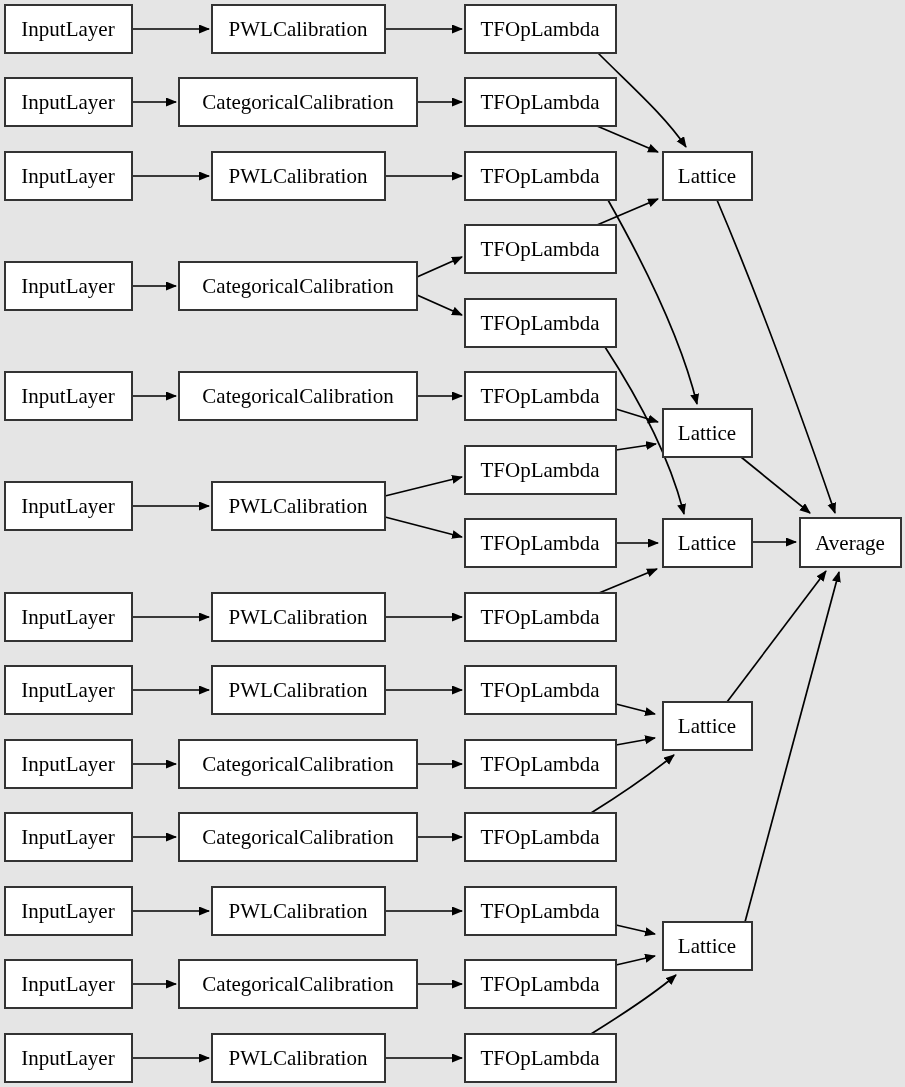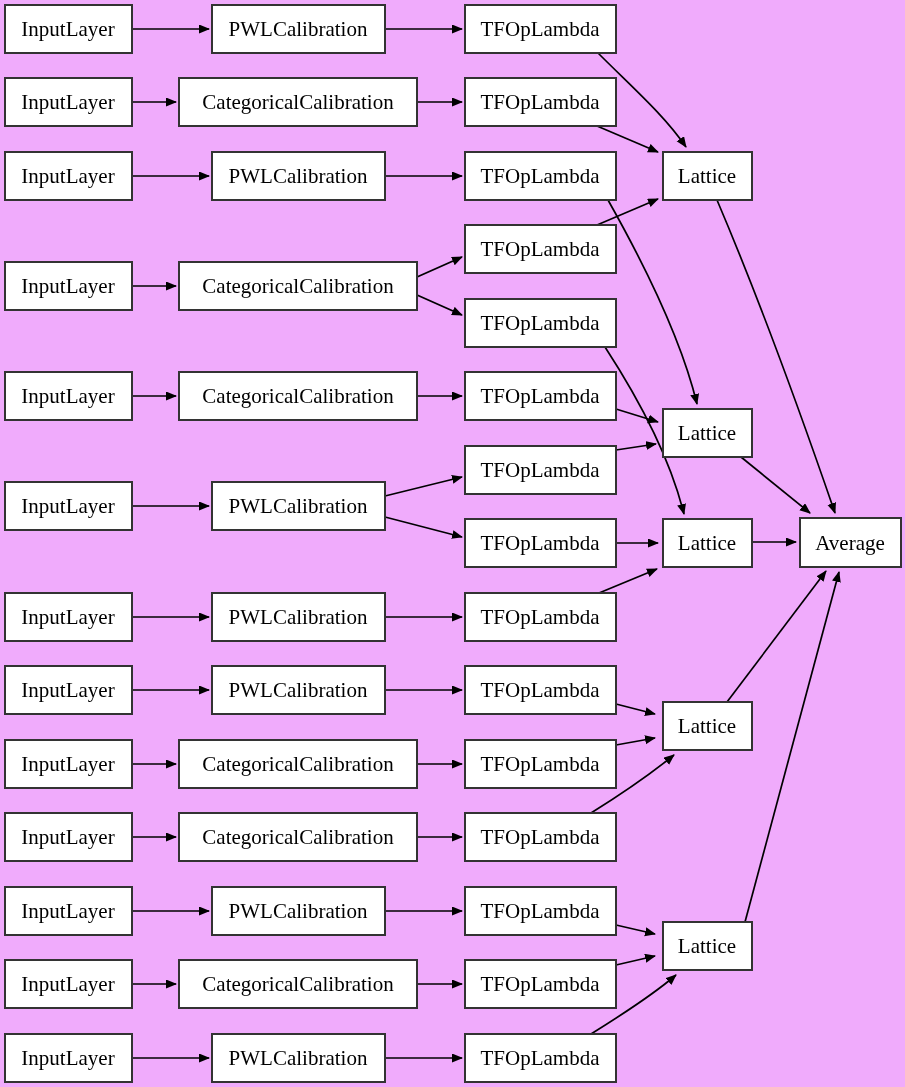--- a/index.html
+++ b/index.html
@@ -1,16 +1,16 @@
 <!DOCTYPE html>
 <html><head>
 <meta charset="utf-8">
 <style>
   html,body{margin:0;padding:0;background:#ffffff;}
-  .canvas{position:relative;width:905px;height:1087px;background:#f0abfc;overflow:hidden;}
+  .canvas{position:relative;width:905px;height:1087px;background:#e5e5e5;overflow:hidden;}
   svg{position:absolute;left:0;top:0;}
   .edge{fill:none;stroke:#000000;stroke-width:1.7px;}
   .node-box{fill:#ffffff;stroke:#333333;stroke-width:2px;}
   .node-label{font-family:"Liberation Serif","DejaVu Serif",serif;font-size:21px;fill:#000000;text-anchor:middle;}
 </style>
 </head>
 <body>
 
 <div class="canvas">
 <svg width="905" height="1087" viewBox="0 0 905 1087">

